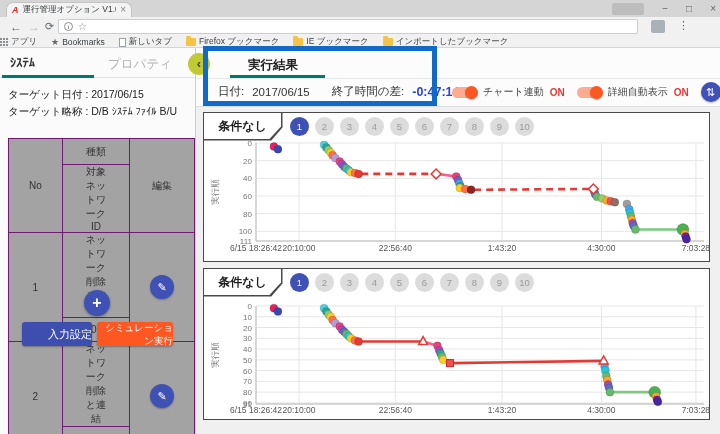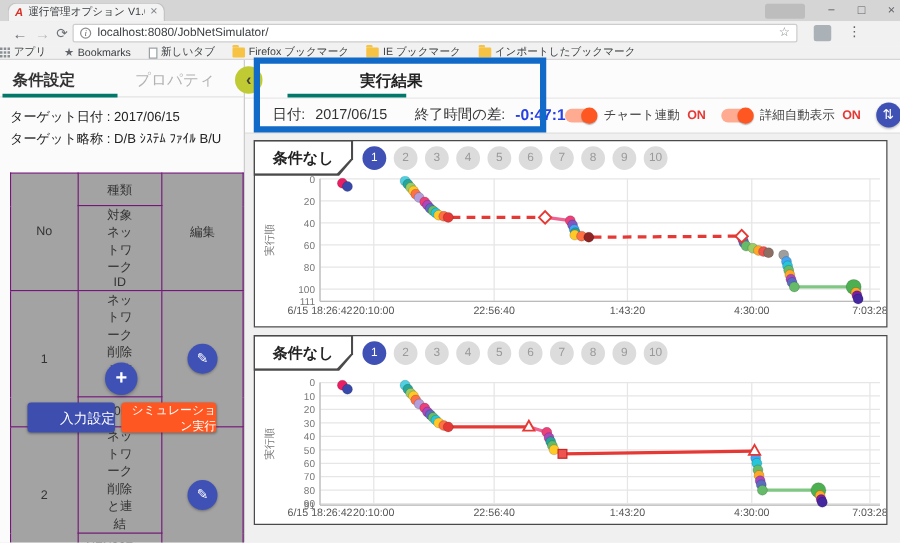--- a/index.html
+++ b/index.html
@@ -48,21 +48,21 @@
   .edit-btn { width:24px; height:24px; border-radius:50%; background:#3f51b5; color:#fff; border:none; font-size:11px; line-height:24px; text-align:center; display:inline-block; box-shadow:0 1px 2px rgba(0,0,0,.3); }
   .add-btn { position:absolute; left:84px; top:242px; width:26px; height:26px; border-radius:50%; background:#3f51b5; color:#fff; border:none; font-size:16px; font-weight:bold; line-height:24px; text-align:center; box-shadow:0 1px 3px rgba(0,0,0,.35); }
   .btn { position:absolute; top:274px; height:24px; border:none; border-radius:3px; color:#fff; box-shadow:0 1px 2px rgba(0,0,0,.3);text-align:right; }
   .btn-input { left:22px; width:70px; background:#3d4eae; font-size:11px; }
   .btn-run { left:97px; width:76px; background:#ff5722; font-size:9.5px; }
 
   
   .main-panel { position:absolute; left:196px; top:48px; width:524px; height:386px; background:#f0f0f0; }
   .res-header { position:absolute; left:0; top:0; width:524px; height:59px; background:#fcfcfc; border-bottom:1px solid #ddd; }
   .collapse-btn { position:absolute; left:-8px; top:5px; width:22px; height:22px; border-radius:50%; background:#c0ca33; border:none; color:#424242; font-size:13px; font-weight:bold; line-height:20px; text-align:center; }
-  .res-tab { position:absolute; left:52px; top:9px; font-size:12.5px; font-weight:bold; color:#222;margin-left:40px; }
+  .res-tab { position:absolute; left:52px; top:9px; font-size:12.5px; font-weight:bold; color:#222; }
   .res-underline { position:absolute; left:34px; top:27px; width:95px; height:3px; background:#00796b; }
   .res-divider { position:absolute; left:0; top:30px; width:524px; height:1px; background:#e8e8e8; }
   .date-row { position:absolute; left:22px; top:36px; font-size:11.5px; color:#333; display:flex; gap:8px; align-items:center; }
   .diff-val { color:#2741e7; font-weight:bold; font-size:12.5px; }
   .hl-box { position:absolute; left:7px; top:-2px; width:234px; height:60px; border:5px solid #1169c8; pointer-events:none; z-index:5; }
   .toggles { position:absolute; left:256px; top:34px; display:flex; align-items:center; gap:6px; }
   .toggle { position:relative; width:25px; height:11px; border-radius:6px; background:#ffab91; flex:0 0 auto; }
   .toggle .knob { position:absolute; right:-1px; top:-1px; width:13px; height:13px; border-radius:50%; background:#ff5722; box-shadow:0 1px 1px rgba(0,0,0,.3); }
   .tg-label { font-size:10px; color:#444; white-space:nowrap; }
   .tg-on { font-size:10px; font-weight:bold; color:#e53935; margin-right:6px; }
@@ -98,21 +98,20 @@
       <span>×</span>
     </div>
   </div>
 
   <div class="toolbar">
     <span class="navic" style="left:10px;color:#696f74;">←</span>
     <span class="navic" style="left:28px;color:#b8bcbf;">→</span>
     <span class="navic" style="left:45px;font-size:11px;">⟳</span>
     <div class="omnibox">
       <span class="info-circ">i</span>
-      <span class="url">localhost:8080/JobNetSimulator/</span>
       <span class="omni-star">☆</span>
     </div>
     <span class="ext-icon"></span>
     <span class="menu-dots">⋮</span>
   </div>
 
   <div class="bookmarksbar">
     <span class="bm">
       <span class="grid-ic">
           <i></i>
@@ -144,21 +143,21 @@
       <span>IE ブックマーク</span>
     </span>
     <span class="bm">
       <span class="folder-ic"></span>
       <span>インポートしたブックマーク</span>
     </span>
   </div>
 
   <div class="left-panel">
     <div class="lp-tabs">
-      <span class="lp-tab-active">条件設定</span>
+      <span class="lp-tab-active">ｼｽﾃﾑ</span>
       <span class="lp-tab-idle">プロパティ</span>
       <span class="lp-underline"></span>
     </div>
     <div class="info-block">
       <div class="info-row">
         <span>ターゲット日付</span> <span>:</span> <span>2017/06/15</span>
       </div>
       <div class="info-row">
         <span>ターゲット略称</span> <span>:</span> <span>D/B ｼｽﾃﾑ ﾌｧｲﾙ B/U</span>
       </div>

